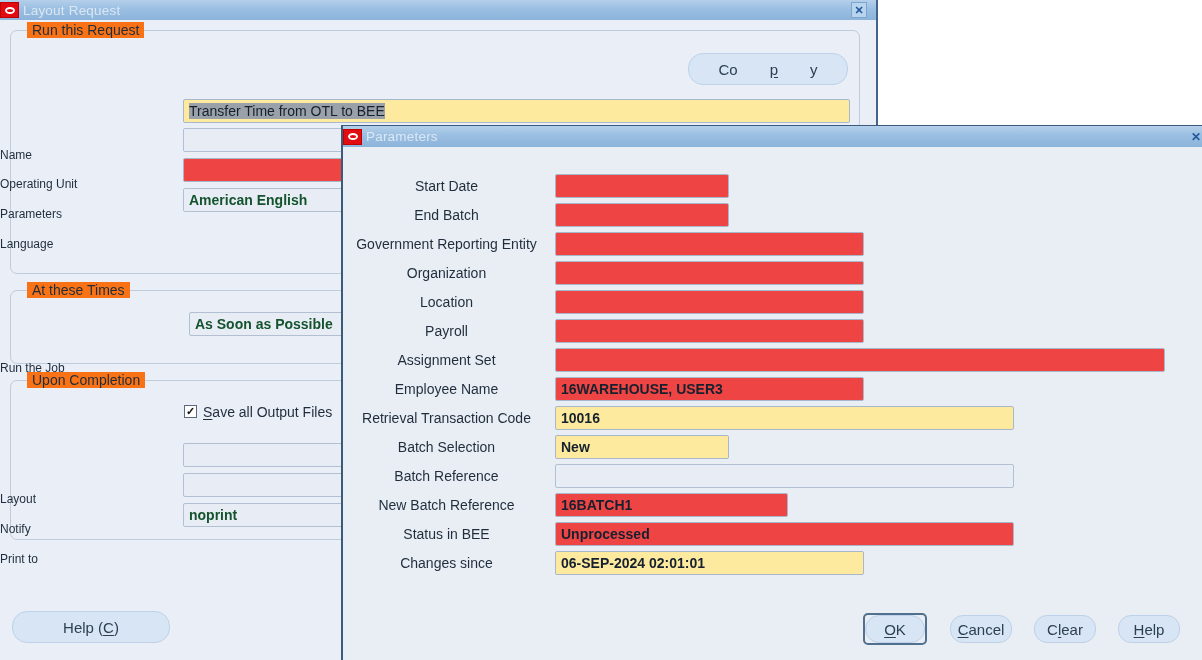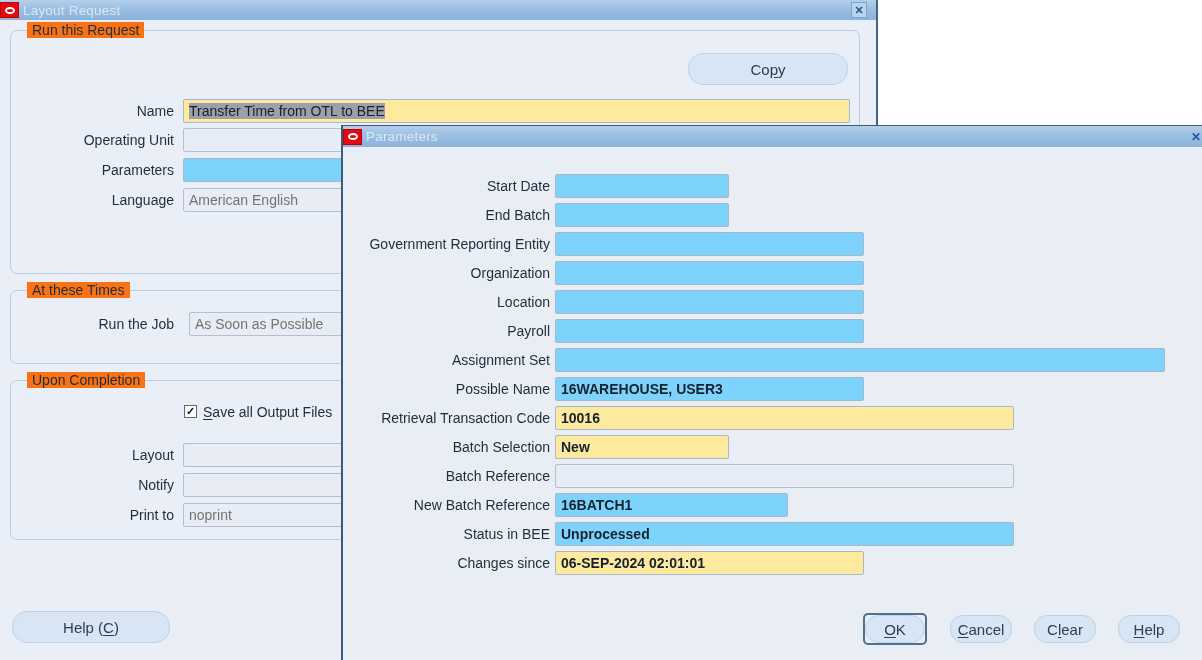--- a/index.html
+++ b/index.html
@@ -18,30 +18,30 @@
   .oring { width:10px; height:7px; border:2.5px solid #ffffff; border-radius:50%; }
   .ttext { color:#dbe7f3; font-size:13.5px; margin-left:4px; letter-spacing:.2px; }
   .xbtn { position:absolute; top:2px; width:16px; height:16px; background:#b8d4ee;
     border:1px solid #7ea6cc; color:#24599a; font-size:11px; font-weight:bold;
     display:flex; align-items:center; justify-content:center; cursor:default; }
   .xflat { position:absolute; top:3px; width:16px; height:16px; color:#24599a;
     font-size:12px; font-weight:bold; display:flex; align-items:center; justify-content:center; }
   .gbox { position:absolute; border:1px solid #bfccdd; border-radius:7px; }
   .glegend { position:absolute; top:-9px; left:16px; background:#f97316; padding:0 5px;
     font-size:14px; color:#1f2d3c; white-space:nowrap; }
-  .lab { position:absolute; left:0; width:174px; text-align:right; font-size:14px;
-    color:#1f2d3c; line-height:24px; white-space:nowrap; }
-  .plab { position:absolute; left:0; width:207px; text-align:right; font-size:14px;
+  .lab { position:absolute; left:0; width:174px; font-size:12px;
+    color:#1f2d3c; line-height:24px; white-space:nowrap;margin-top:44px; }
+  .plab { position:absolute; left:0; width:207px; text-align:center; font-size:14px;
     color:#1f2d3c; line-height:24px; white-space:nowrap; }
   .frow { position:absolute; left:0; height:24px; }
-  .fld { position:absolute; top:0; height:24px; background:#7dd3fc;
+  .fld { position:absolute; top:0; height:24px; background:#ef4444;
     border:1px solid #a9b7ca; border-radius:2px; font-size:14px; color:#15212e;
     line-height:22px; padding:0 5px; white-space:nowrap; overflow:hidden; }
   .req { background:#fdea9f; }
-  .dis { background:#e8edf5; border-color:#b3c0d3; color:#737373; }
+  .dis { background:#e8edf5; border-color:#b3c0d3; color:#14532d;font-weight:bold; }
   .bv { font-weight:bold; }
   .sel { background:#9ba1a8; }
   .btn { position:absolute; background:#d7e5f5; border:1px solid #bdd2e8; border-radius:15px;
     color:#2d4052; font-size:15px; display:flex; align-items:center; justify-content:center;
     cursor:default; white-space:nowrap; }
   .dbtn { border-radius:13px; height:28px; width:62px; }
   .okwrap { position:absolute; left:520px; top:487px; border:2px solid #51708e;
     border-radius:5px; padding:0; }
   .okwrap .btn { position:static; width:60px; height:28px; }
   .u { text-decoration:underline; text-underline-offset:2px; }
@@ -60,21 +60,21 @@
         <span class="oring"></span>
       </span>
     <span class="ttext">Layout Request</span>
     <span class="xbtn" style="right:9px;">✕</span>
   </div>
 
   <div class="gbox" style="left:10px; top:30px; width:850px; height:244px;">
     <span class="glegend">Run this Request</span>
   </div>
 
-  <div class="btn" style="left:688px; top:53px; width:160px; height:32px;">
+  <div class="btn" style="left:688px; top:53px; width:160px; height:32px;gap:32px;">
     <span>Co</span>
       <span class="u">p</span>
       <span>y</span>
   </div>
 
   <div class="frow" style="top:99px;">
     <span class="lab">Name</span>
     <div class="fld req" style="left:183px; width:667px;"><span class="sel">Transfer Time from OTL to BEE</span></div>
   </div>
 
@@ -173,21 +173,21 @@
     <span class="plab">Payroll</span>
     <div class="fld" style="left:212px; width:309px;"><span></span></div>
   </div>
 
   <div class="frow" style="top:222px;">
     <span class="plab">Assignment Set</span>
     <div class="fld" style="left:212px; width:610px;"><span></span></div>
   </div>
 
   <div class="frow" style="top:251px;">
-    <span class="plab">Possible Name</span>
+    <span class="plab">Employee Name</span>
     <div class="fld bv" style="left:212px; width:309px;"><span>16WAREHOUSE, USER3</span></div>
   </div>
 
   <div class="frow" style="top:280px;">
     <span class="plab">Retrieval Transaction Code</span>
     <div class="fld req bv" style="left:212px; width:459px;"><span>10016</span></div>
   </div>
 
   <div class="frow" style="top:309px;">
     <span class="plab">Batch Selection</span>

